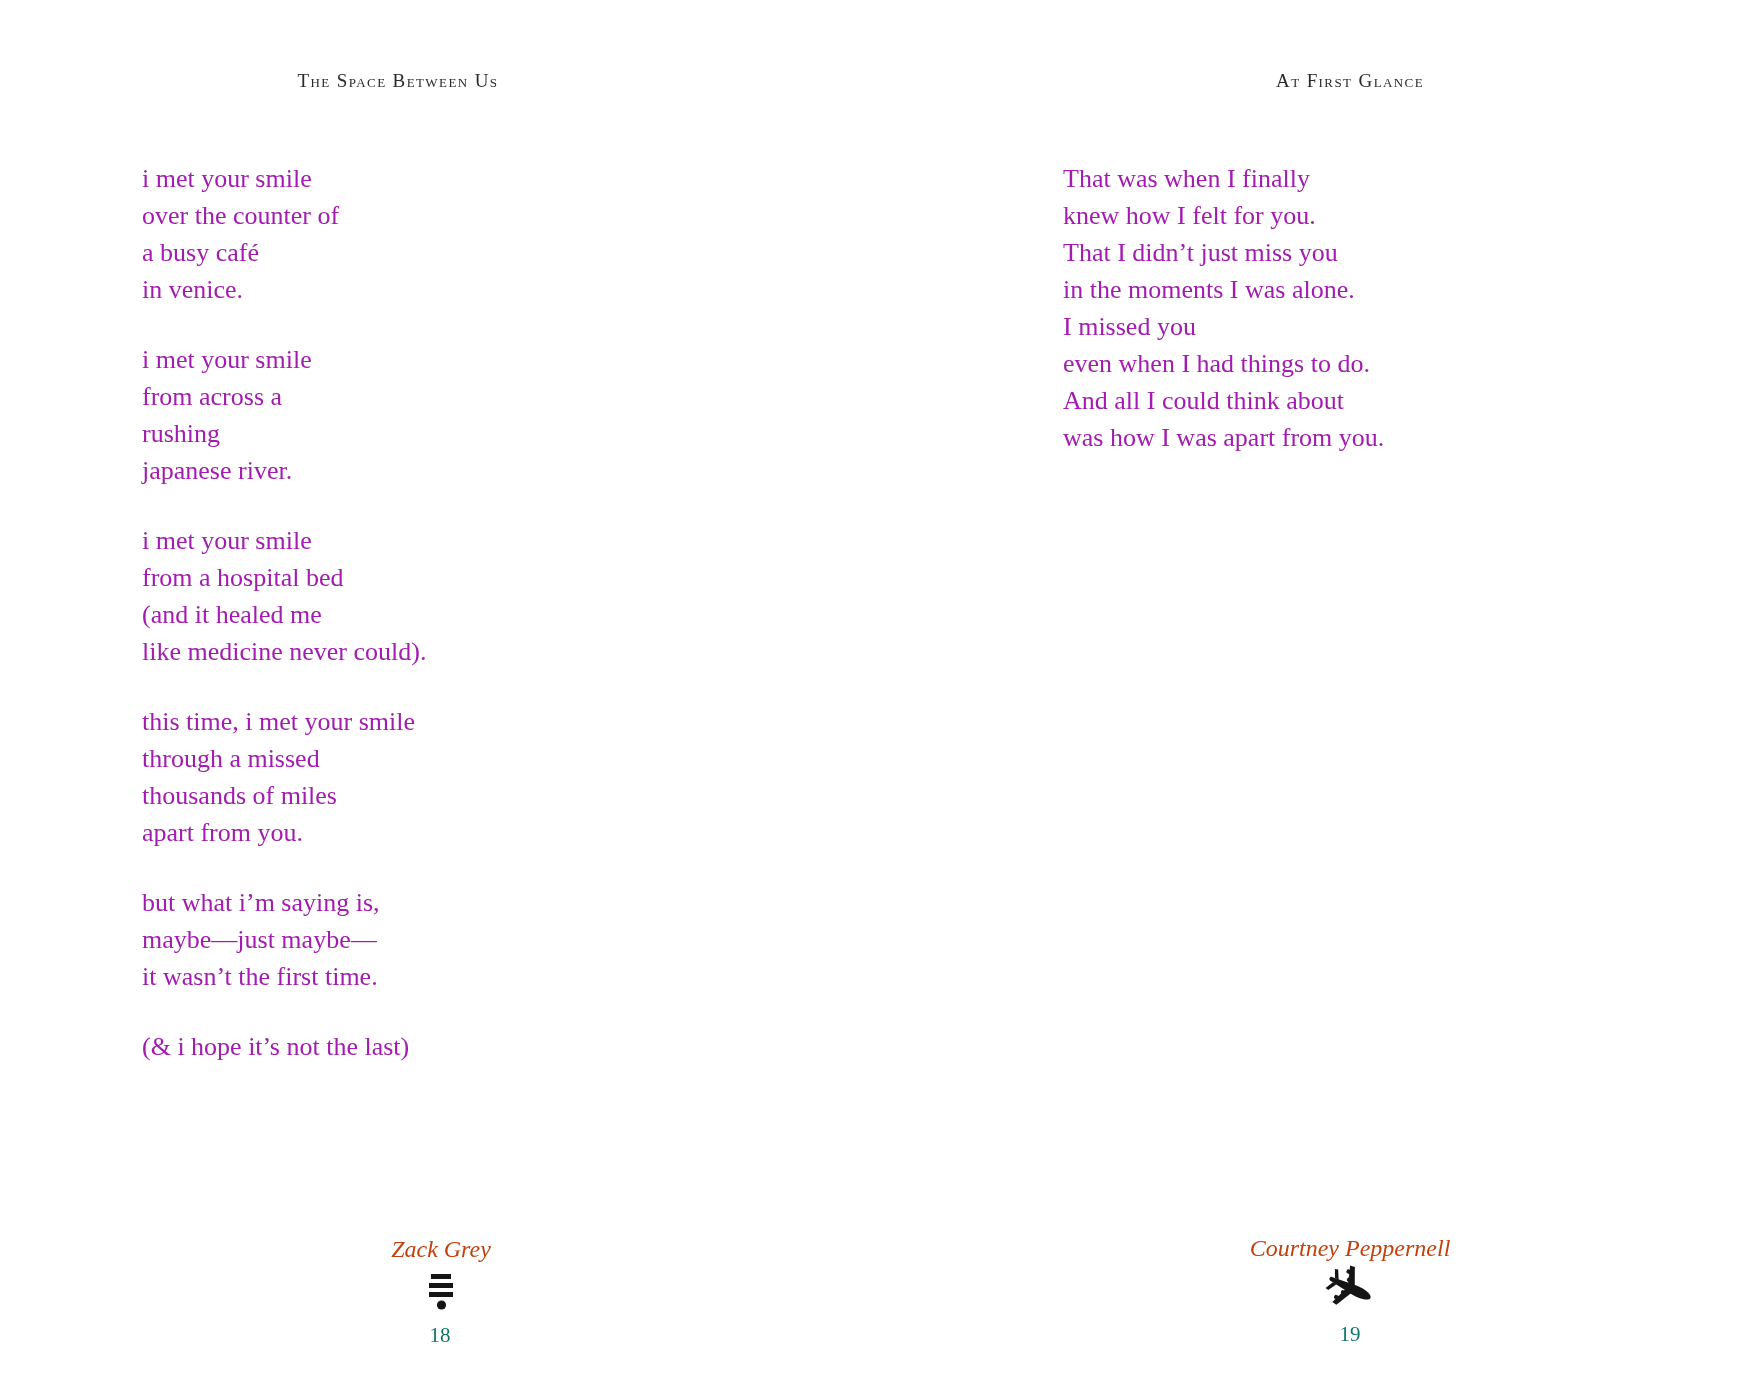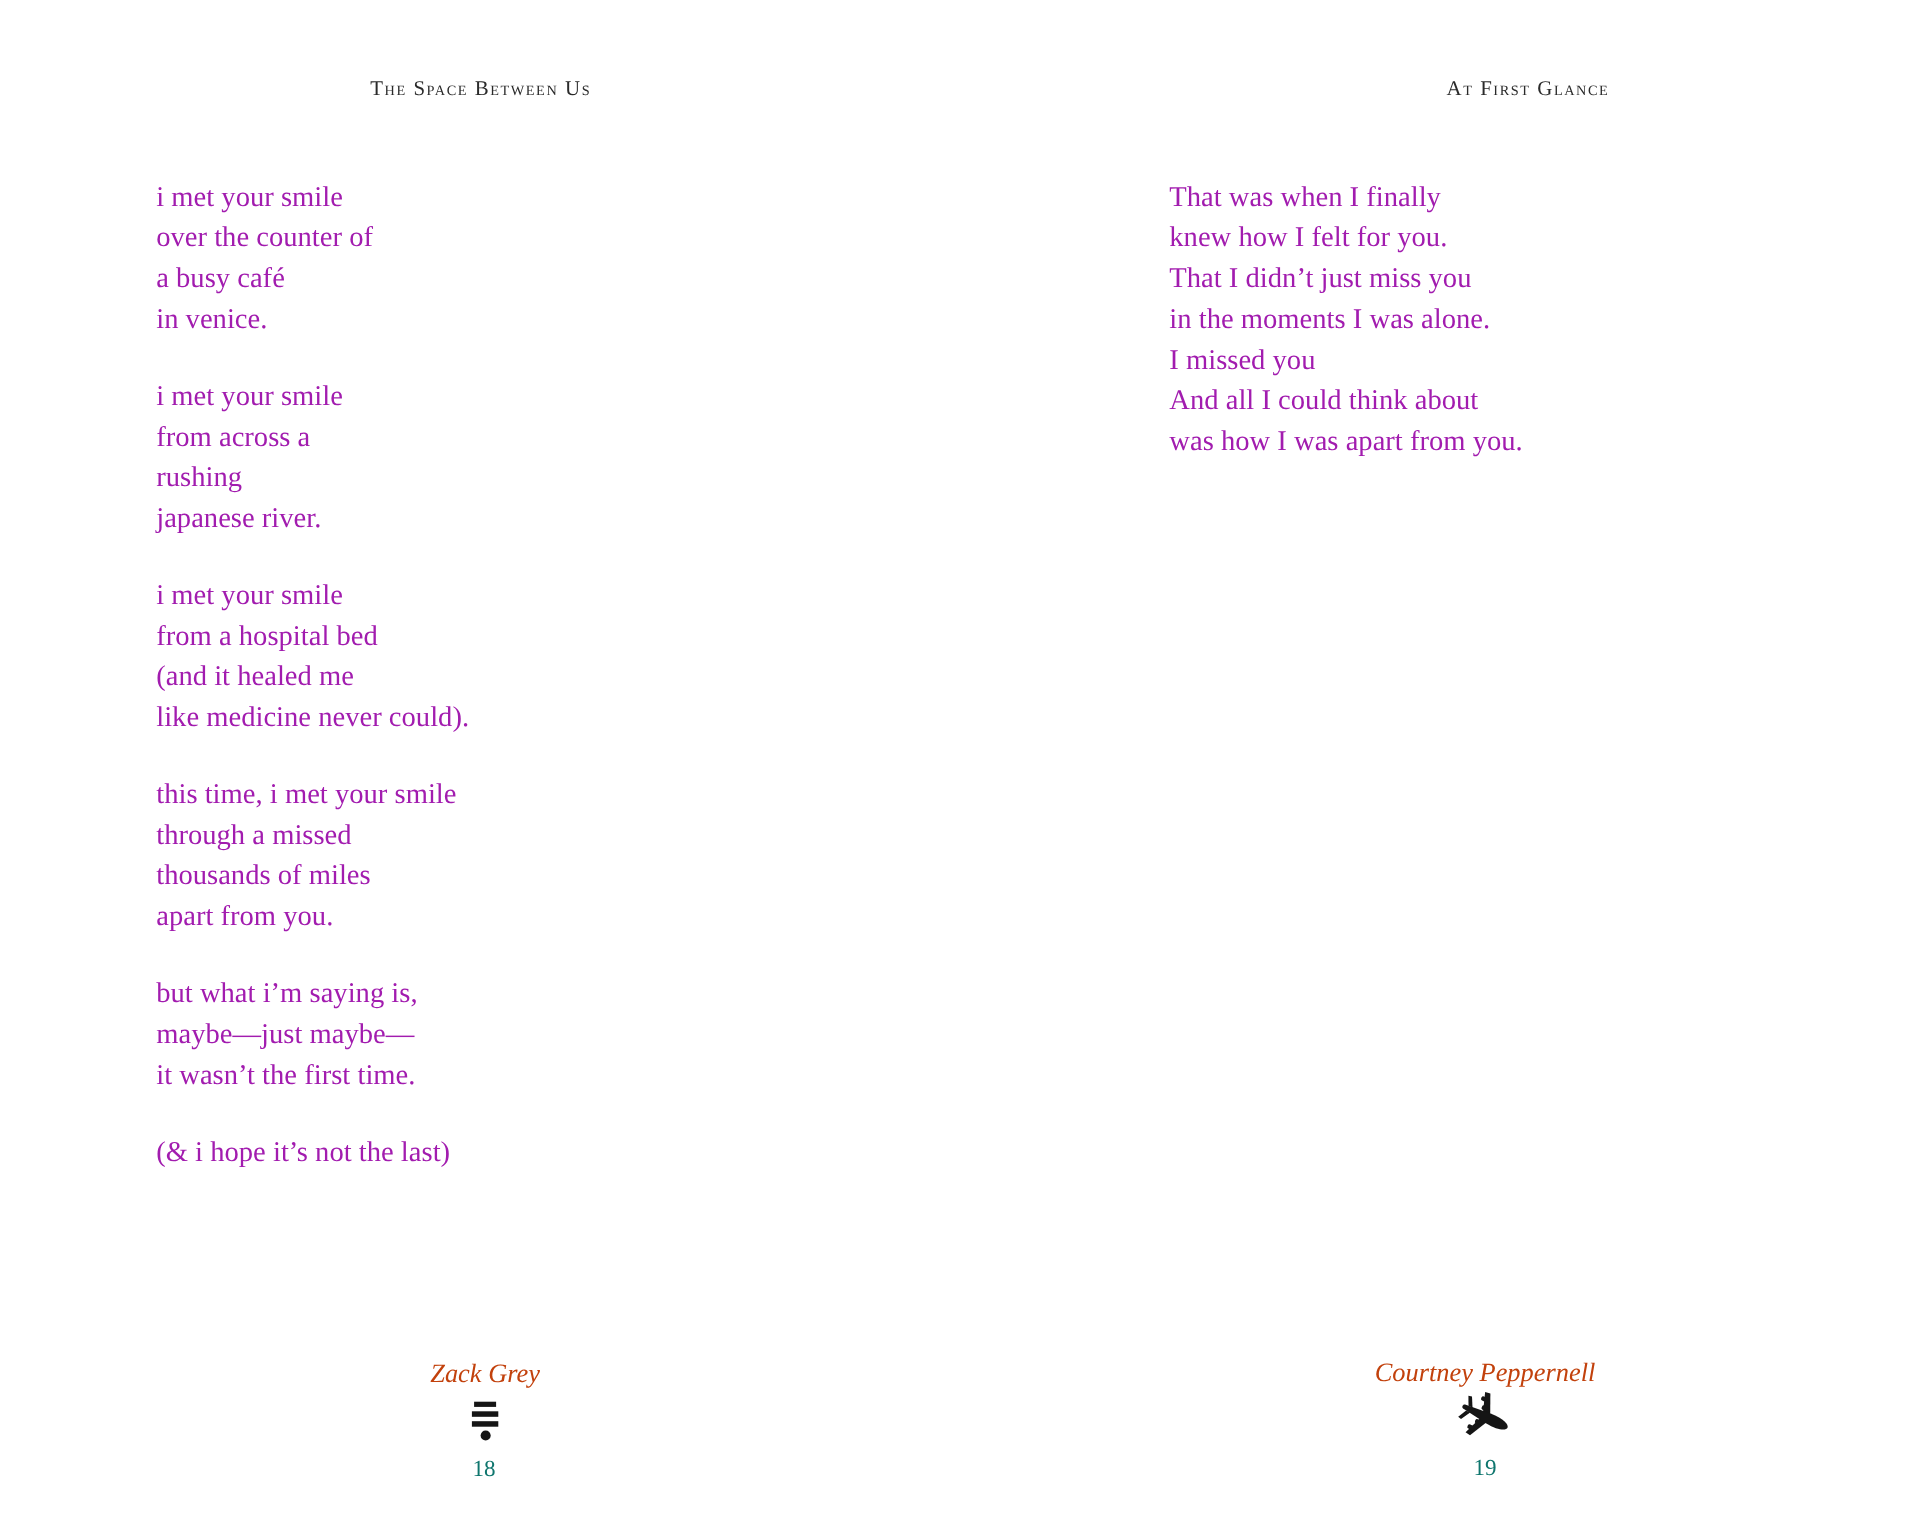--- a/index.html
+++ b/index.html
@@ -29,21 +29,20 @@
   .page.right { left: 874px; }
 
   .running-head {
     position: absolute;
     transform: translateX(-50%);
     font-variant: small-caps;
     font-size: 19px;
     letter-spacing: 1.4px;
     color: #2a2a2a;
     white-space: nowrap;
-    margin-left: 39px;
   }
 
   .poem {
     position: absolute;
     font-size: 26px;
     line-height: 37px;
     color: #a21caf;
     white-space: nowrap;
   }
   .stanza { margin-bottom: 33px; }
@@ -130,20 +129,21 @@
   <section class="page right">
     <div class="running-head" style="left:476px; top:70px">At First Glance</div>
 
     <div class="poem" style="left:189px; top:160px">
         <div class="stanza">
           <div class="poem-line">That was when I finally</div>
           <div class="poem-line">knew how I felt for you.</div>
           <div class="poem-line">That I didn’t just miss you</div>
           <div class="poem-line">in the moments I was alone.</div>
           <div class="poem-line">I missed you</div>
+          <div class="poem-line">even when I had things to do.</div>
           <div class="poem-line">And all I could think about</div>
           <div class="poem-line">was how I was apart from you.</div>
         </div>
       </div>
 
     <div class="author-name" style="left:476px; top:1235px">Courtney Peppernell</div>
 
     <div class="footer-icon" style="left:476px; top:1262px">
       <svg width="66" height="52" viewBox="0 0 64 64" xmlns="http://www.w3.org/2000/svg" fill="#151515">
         <g transform="rotate(26 32 32)">

